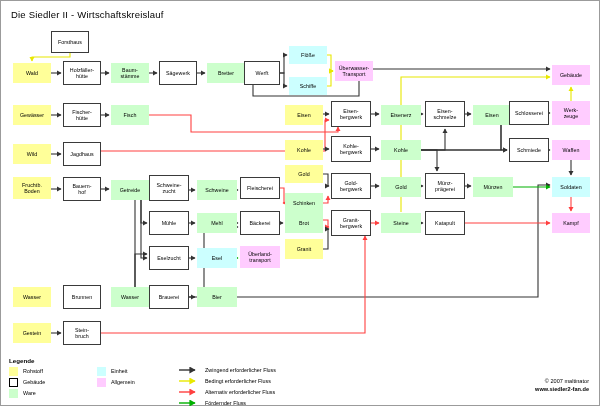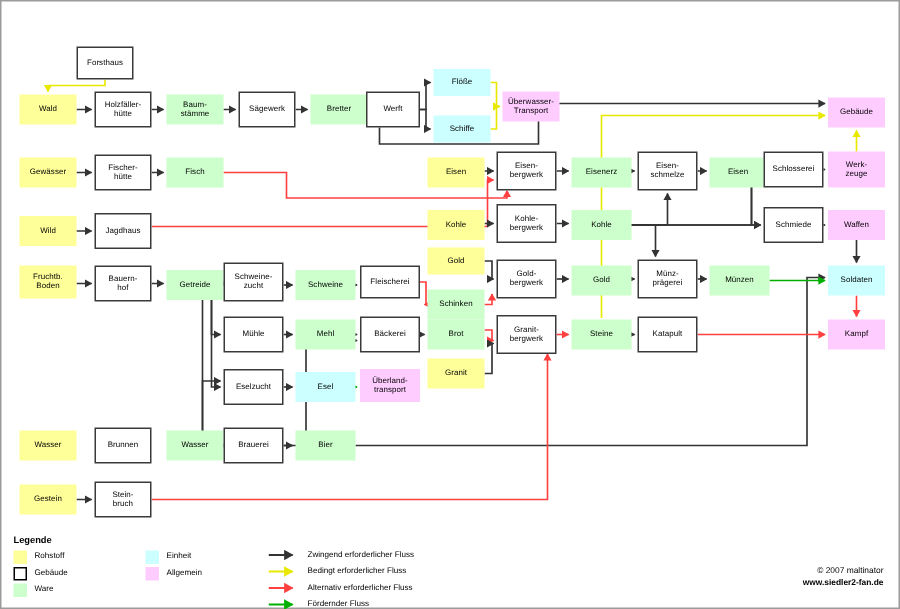--- a/index.html
+++ b/index.html
@@ -24,20 +24,21 @@
   .sw.gen{background:#ffccff;}
   .sw.bld{background:#fff;border:1px solid #000;box-sizing:border-box;}
   #credit{position:absolute;right:10px;top:376px;text-align:right;font-size:5.6px;color:#000;line-height:8px;}
   #credit .cw{font-weight:bold;}
 </style>
 </head>
 <body>
 
 <div id="page">
 
+  <div id="title">Die Siedler II - Wirtschaftskreislauf</div>
 
   <svg id="wires" viewBox="0 0 600 406">
       <defs>
         <marker id="arr-required-right" markerWidth="5" markerHeight="5" refX="4" refY="2.5" orient="auto" markerUnits="strokeWidth">
           <path d="M0,0 L4.5,2.5 L0,5 z" fill="#333333"></path>
         </marker>
         <marker id="arr-required-down" markerWidth="5" markerHeight="5" refX="4" refY="2.5" orient="auto" markerUnits="strokeWidth">
           <path d="M0,0 L4.5,2.5 L0,5 z" fill="#333333"></path>
         </marker>
         <marker id="arr-required-up" markerWidth="5" markerHeight="5" refX="4" refY="2.5" orient="auto" markerUnits="strokeWidth">

